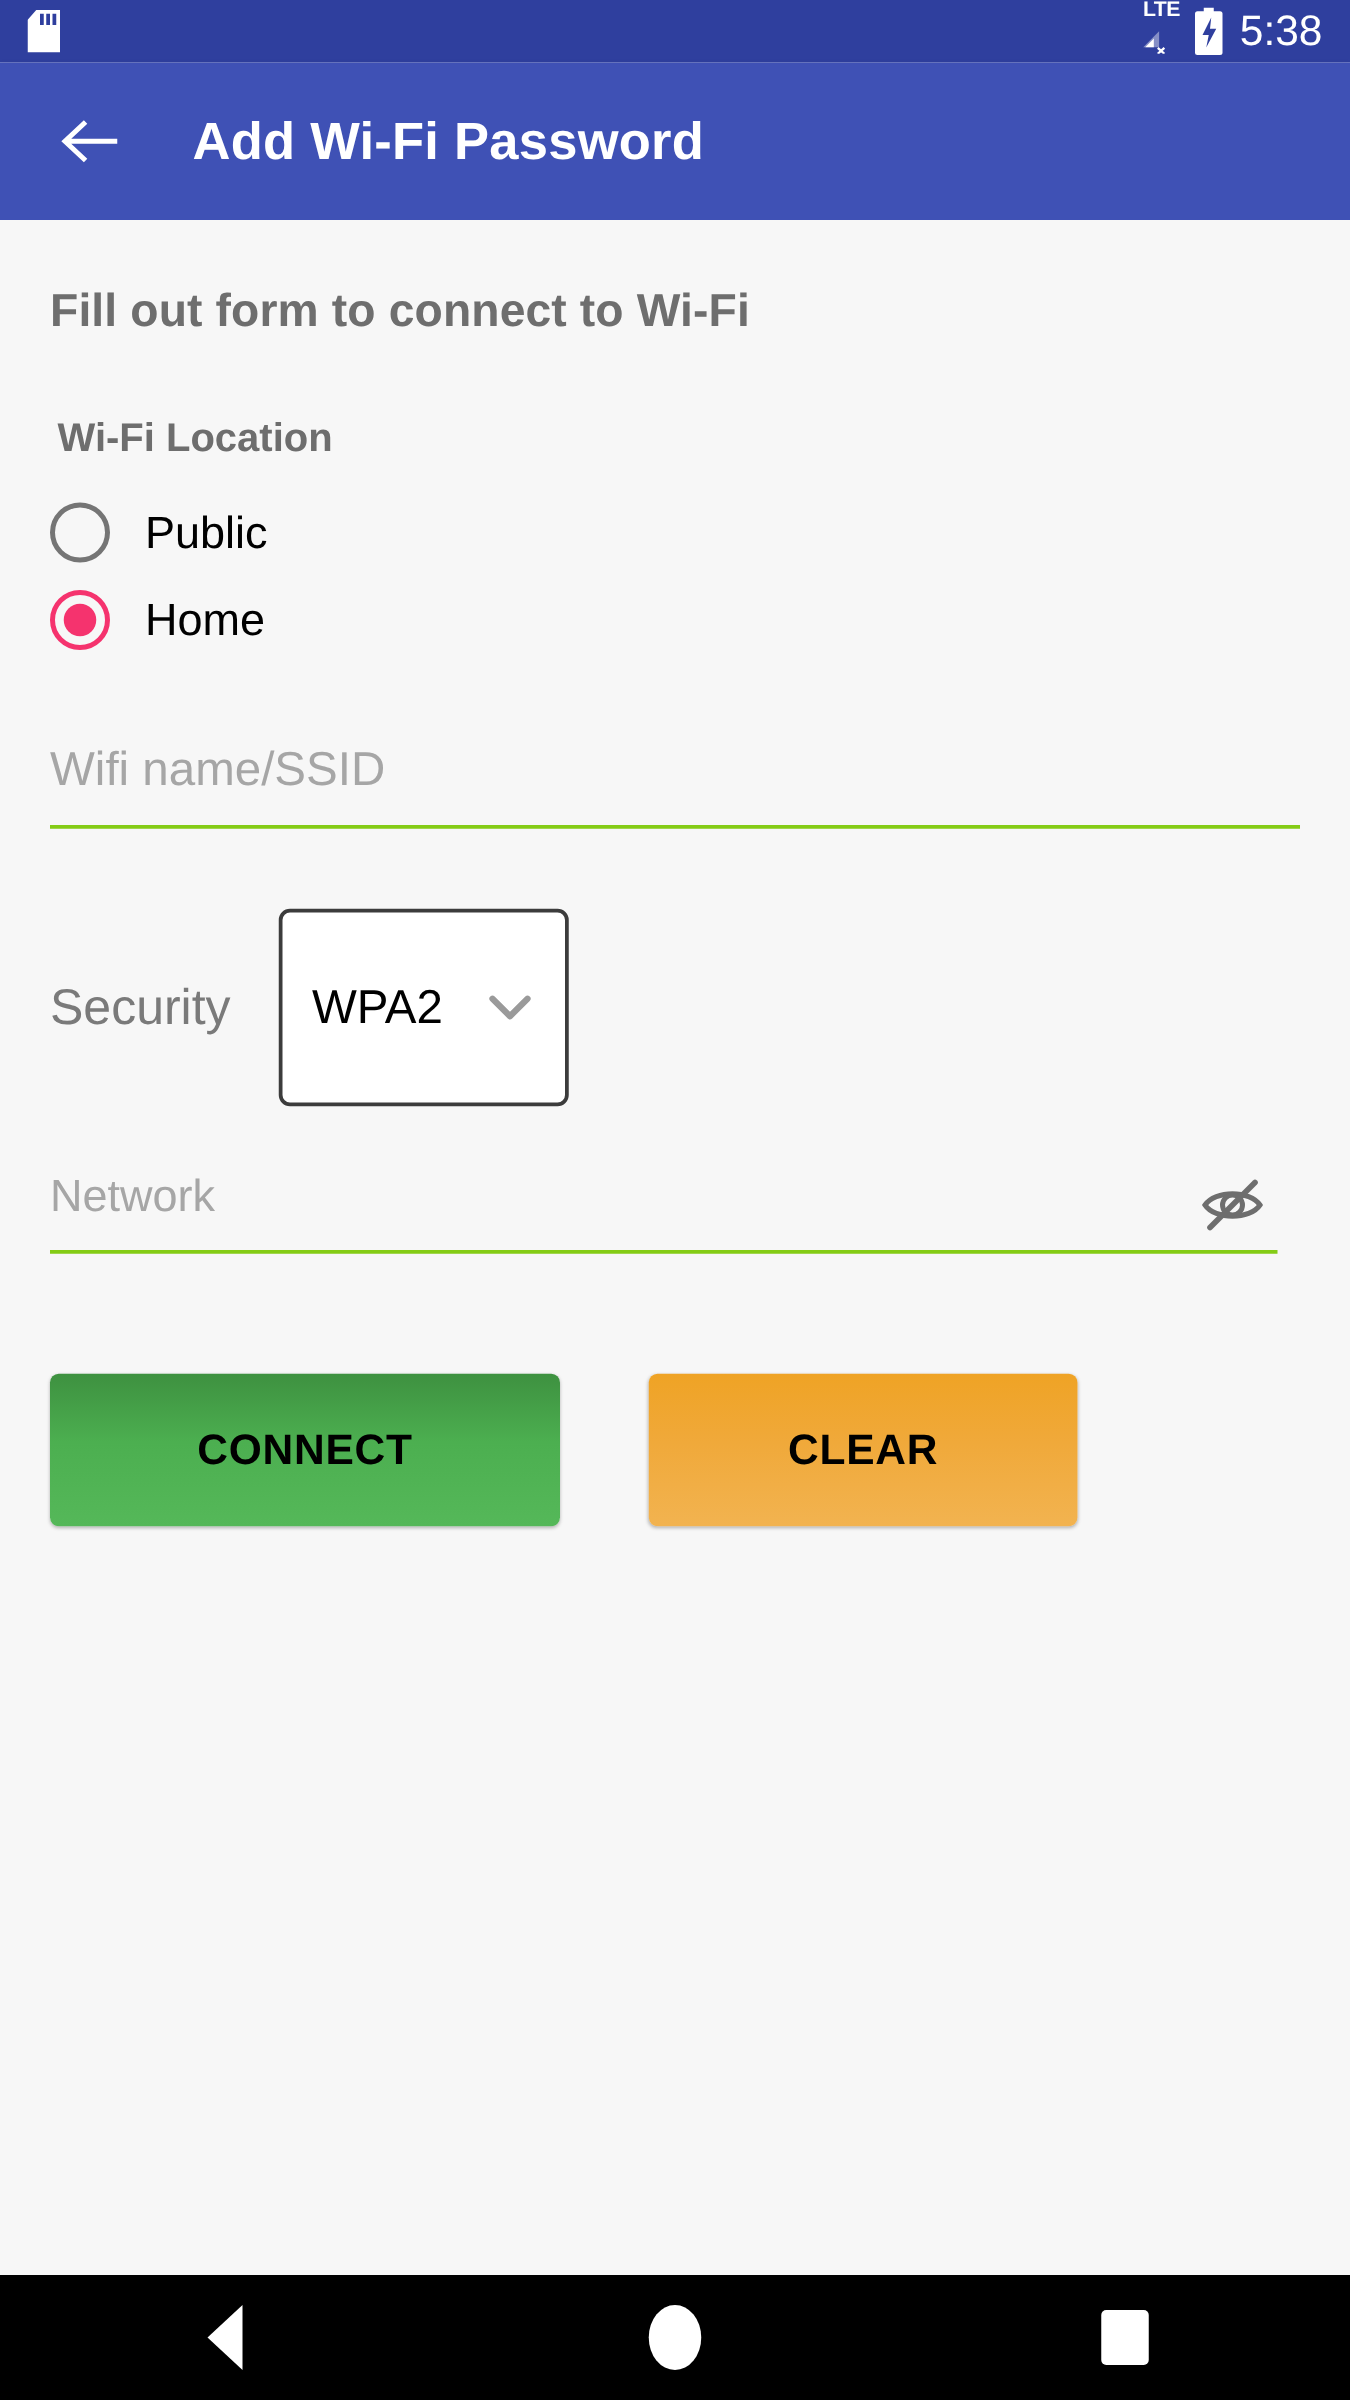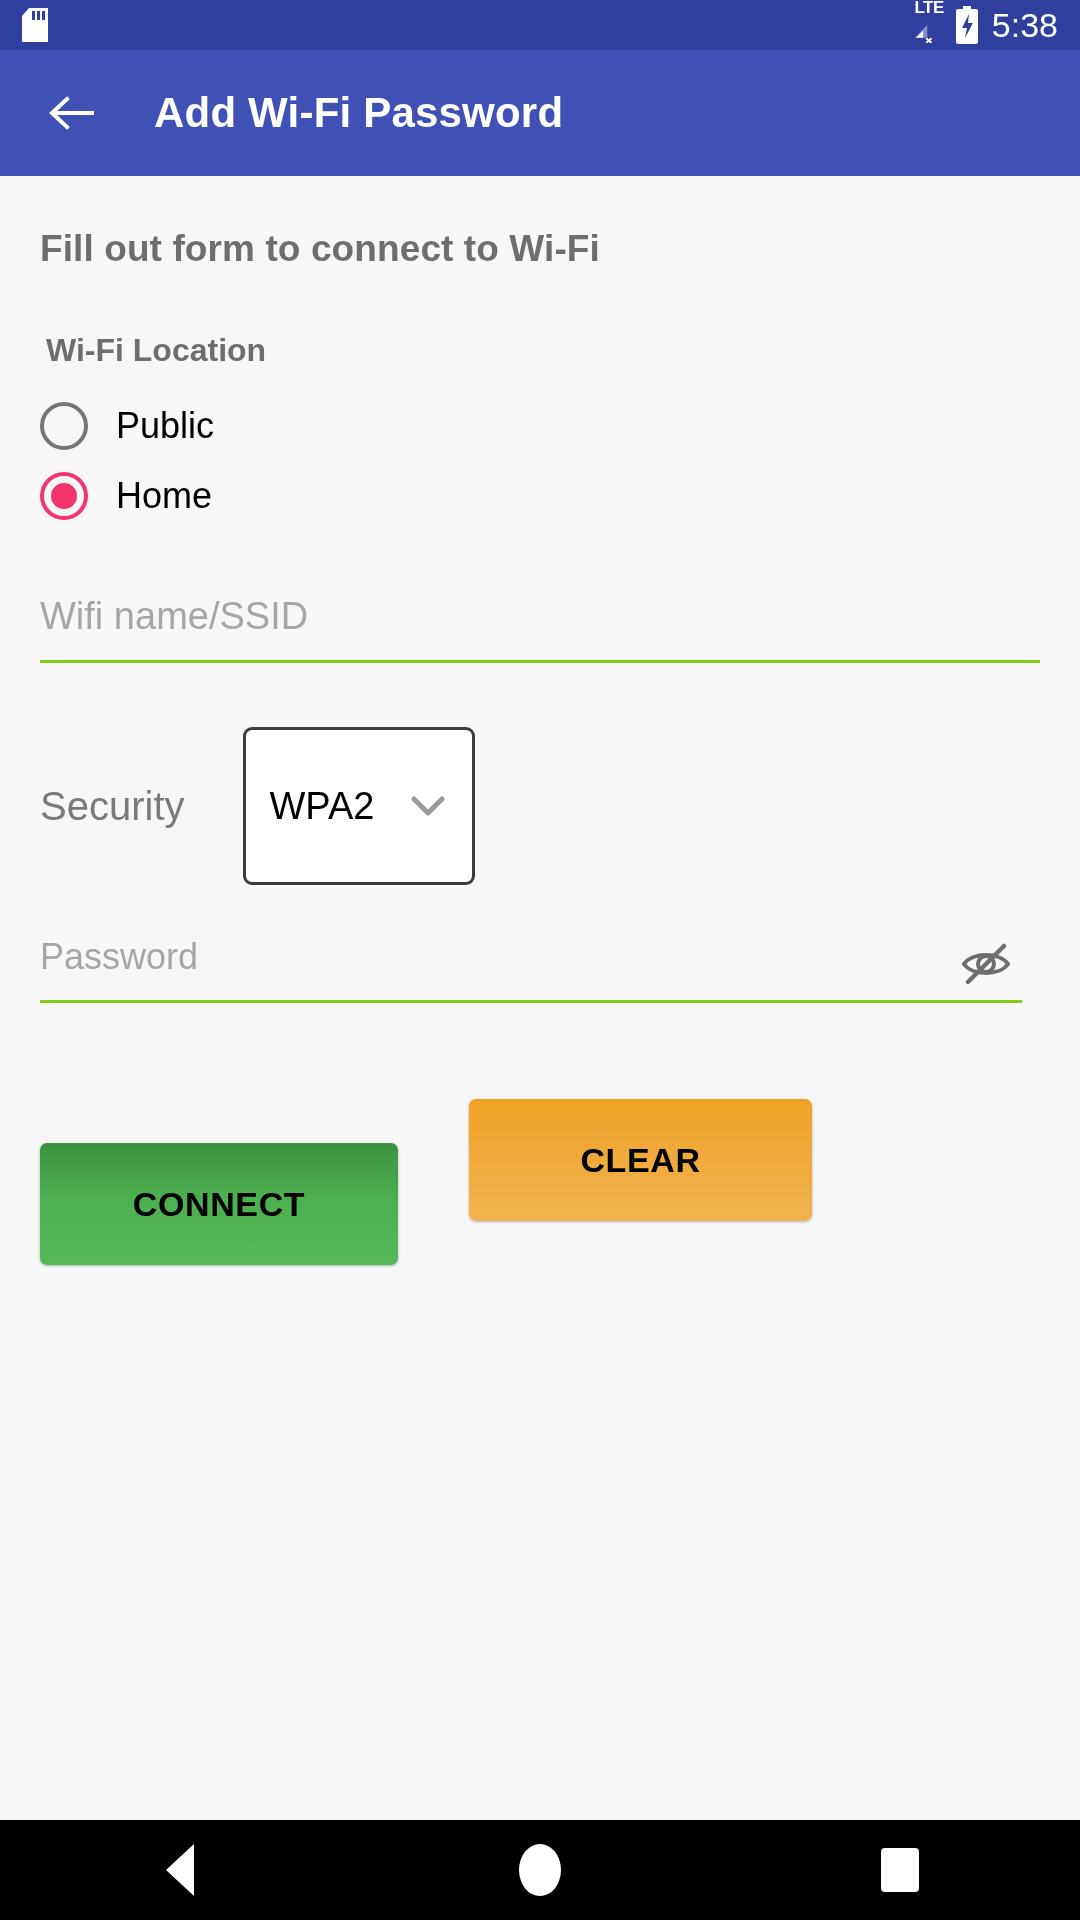--- a/index.html
+++ b/index.html
@@ -110,21 +110,20 @@
   .field.password .field-placeholder { font-size:36px; }
   .eye-off {
     position:absolute; right:10px; bottom:14px;
     width:52px; height:44px; cursor:pointer;
   }
 
   
   .security-row {
     display:flex; align-items:center;
     margin-top:64px;
-    gap:20px;
   }
   .security-label {
     font-size:40px; color:#7a7a7a;
   }
   .dropdown {
     margin-left:38px;
     width:232px; height:158px;
     background:#ffffff;
     border:3px solid #3c3c3c;
     border-radius:9px;
@@ -140,23 +139,22 @@
     display:flex; margin-top:96px;
   }
   .btn {
     height:122px; border-radius:7px;
     display:flex; align-items:center; justify-content:center;
     font-size:34px; font-weight:bold; color:#000000;
     letter-spacing:0.6px; cursor:pointer;
     box-shadow:0 1px 3px rgba(0,0,0,0.28);
   }
   .btn-connect {
-    width:358px;
+    width:408px;
     background:linear-gradient(to bottom, #3e9140 0%, #4caf50 45%, #55b859 100%);
-    margin-top:44px;
   }
   .btn-clear {
     width:343px; margin-left:71px;
     background:linear-gradient(to bottom, #efa325 0%, #f0a93a 45%, #f2b350 100%);
   }
 
   
   .nav-bar {
     position:absolute; bottom:0; left:0;
     width:1080px; height:100px;
@@ -238,21 +236,21 @@
       <span class="security-label">Security</span>
       <div class="dropdown">
         <span class="dropdown-value">WPA2</span>
         <svg class="chevron" viewBox="0 0 40 26">
           <path d="M6 6 L20 20 L34 6" stroke="#9a9a9a" stroke-width="5" fill="none" stroke-linecap="round" stroke-linejoin="round"></path>
         </svg>
       </div>
     </div>
 
     <div class="field password">
-      <span class="field-placeholder">Password</span>
+      <span class="field-placeholder">Network</span>
       <svg class="eye-off" viewBox="0 0 52 44">
         <path d="M4 22 C12 10, 40 10, 48 22 C40 34, 12 34, 4 22 Z" stroke="#6e6e6e" stroke-width="4" fill="none"></path>
         <circle cx="26" cy="22" r="8" stroke="#6e6e6e" stroke-width="4" fill="none"></circle>
         <path d="M8 40 L44 4" stroke="#6e6e6e" stroke-width="4.5" stroke-linecap="round"></path>
       </svg>
     </div>
 
     <div class="button-row">
       <div class="btn btn-connect">CONNECT</div>
       <div class="btn btn-clear">CLEAR</div>

